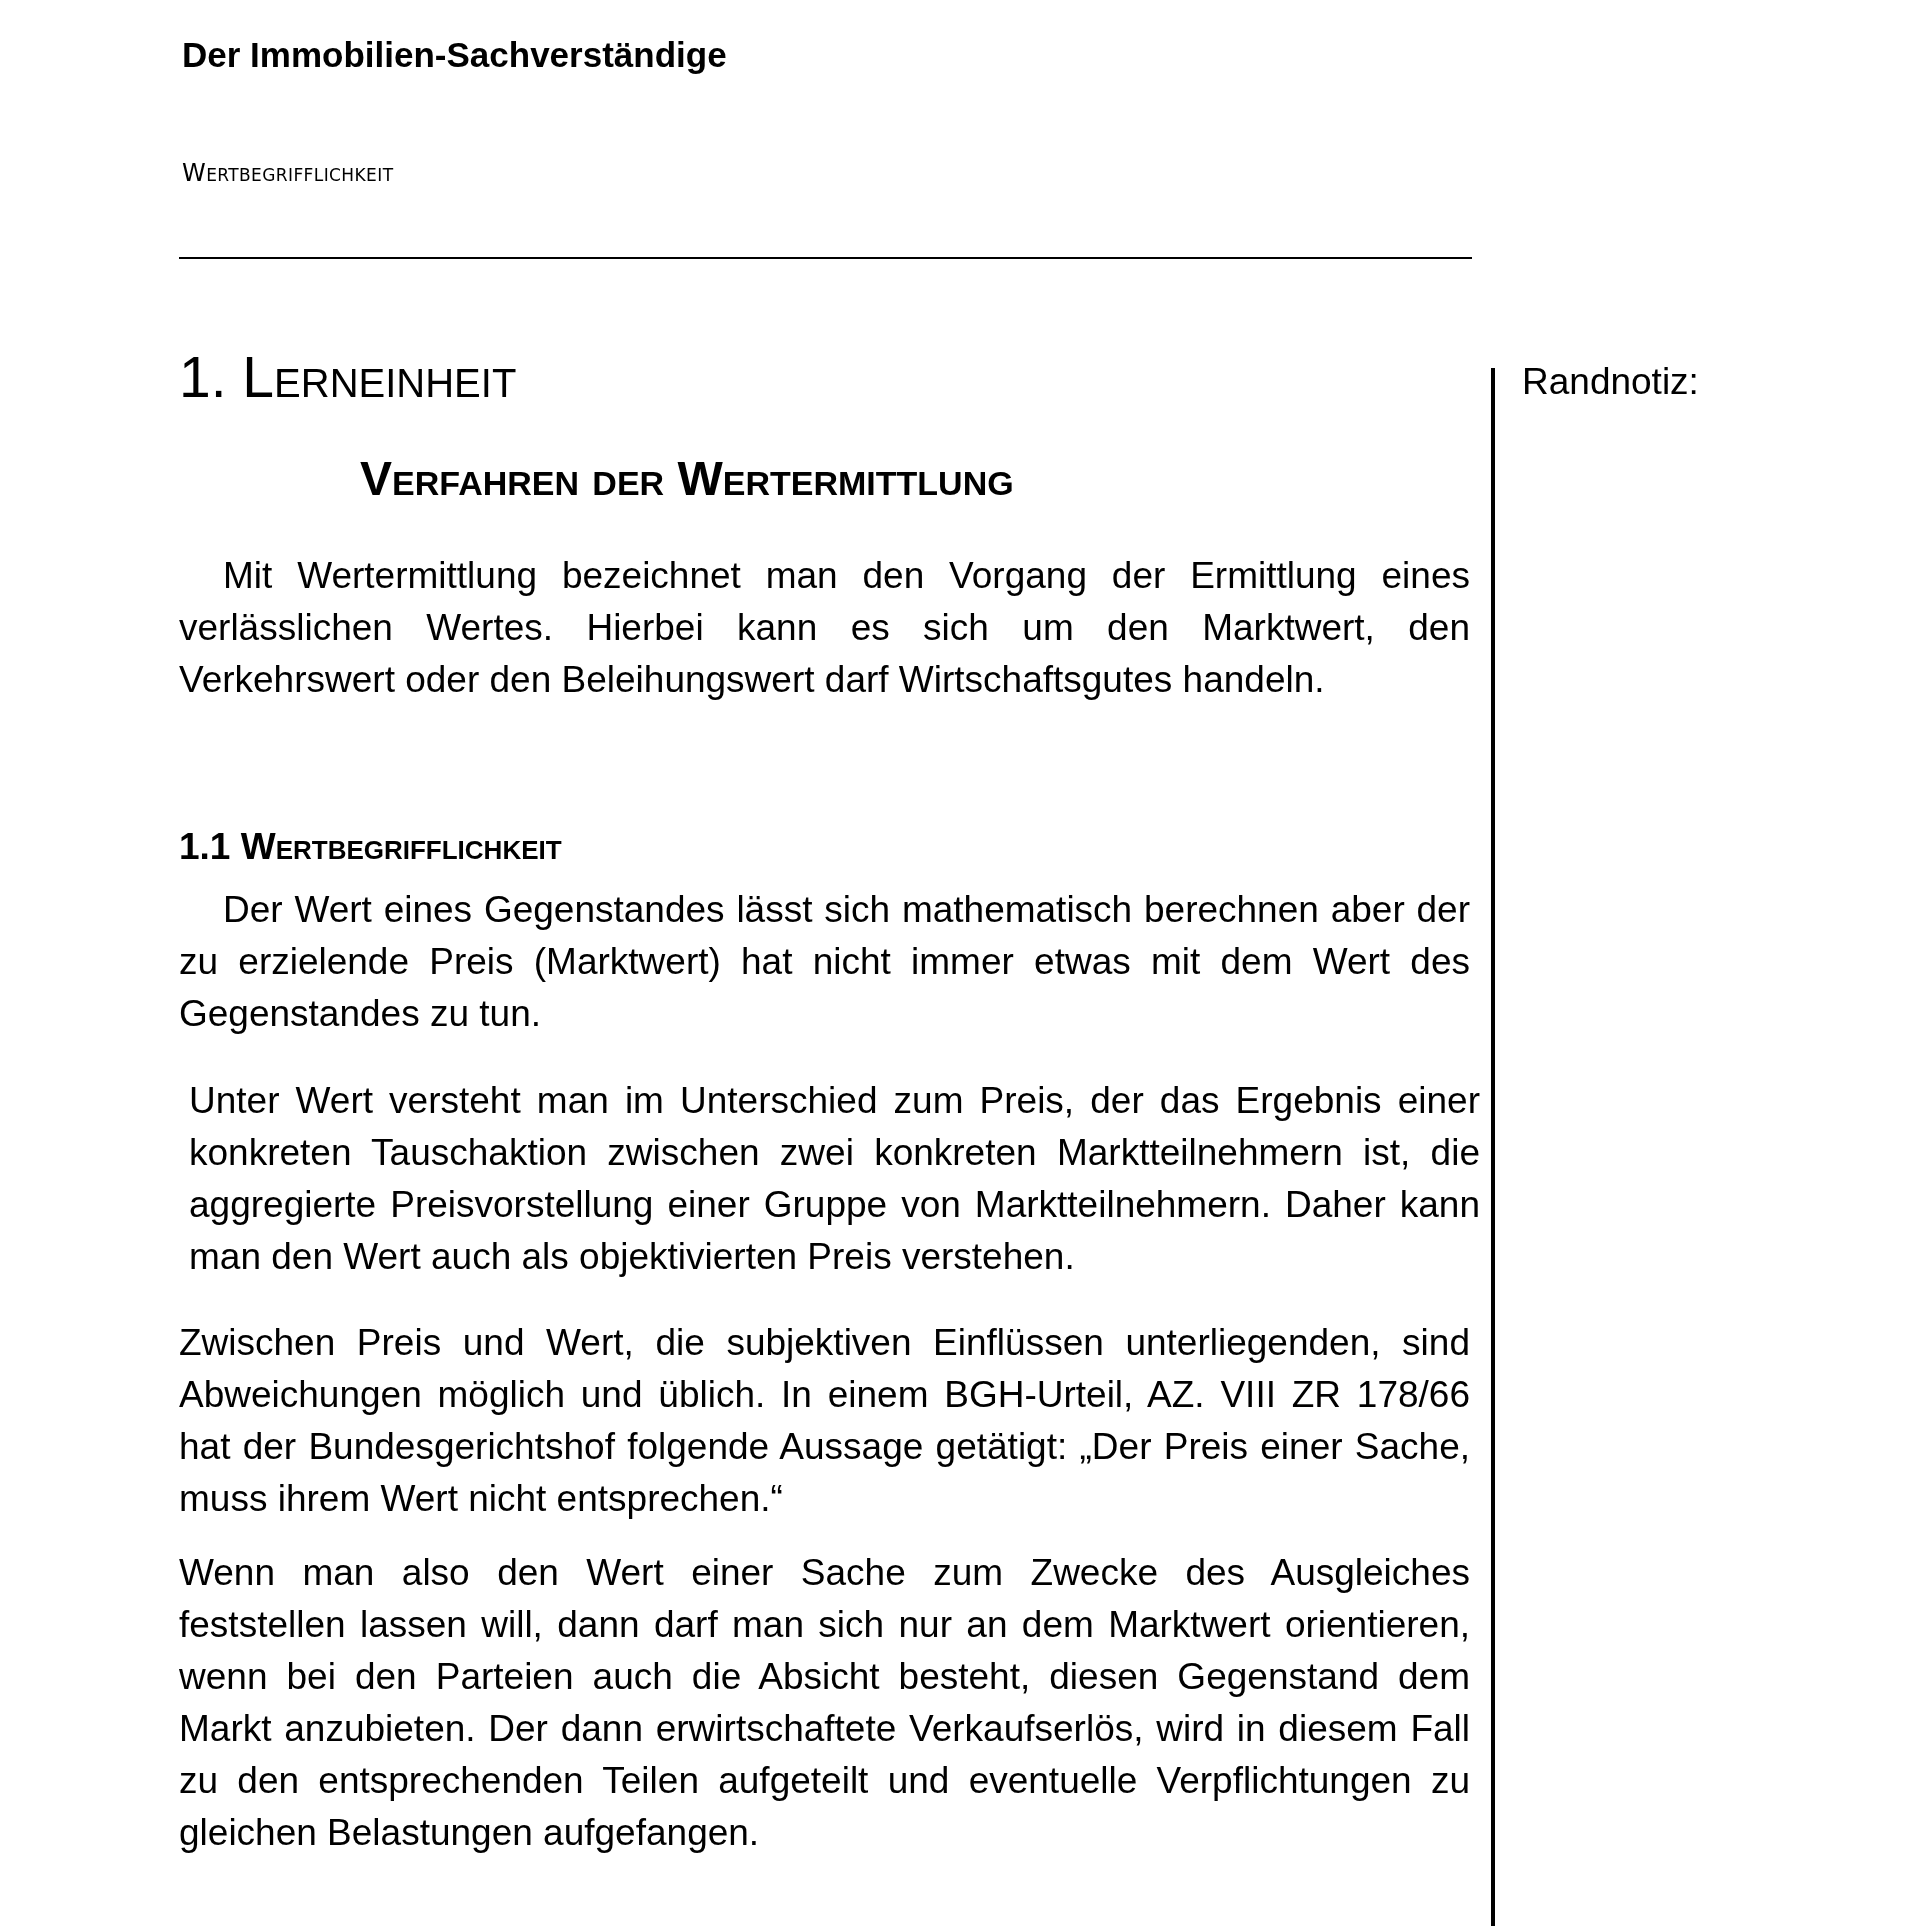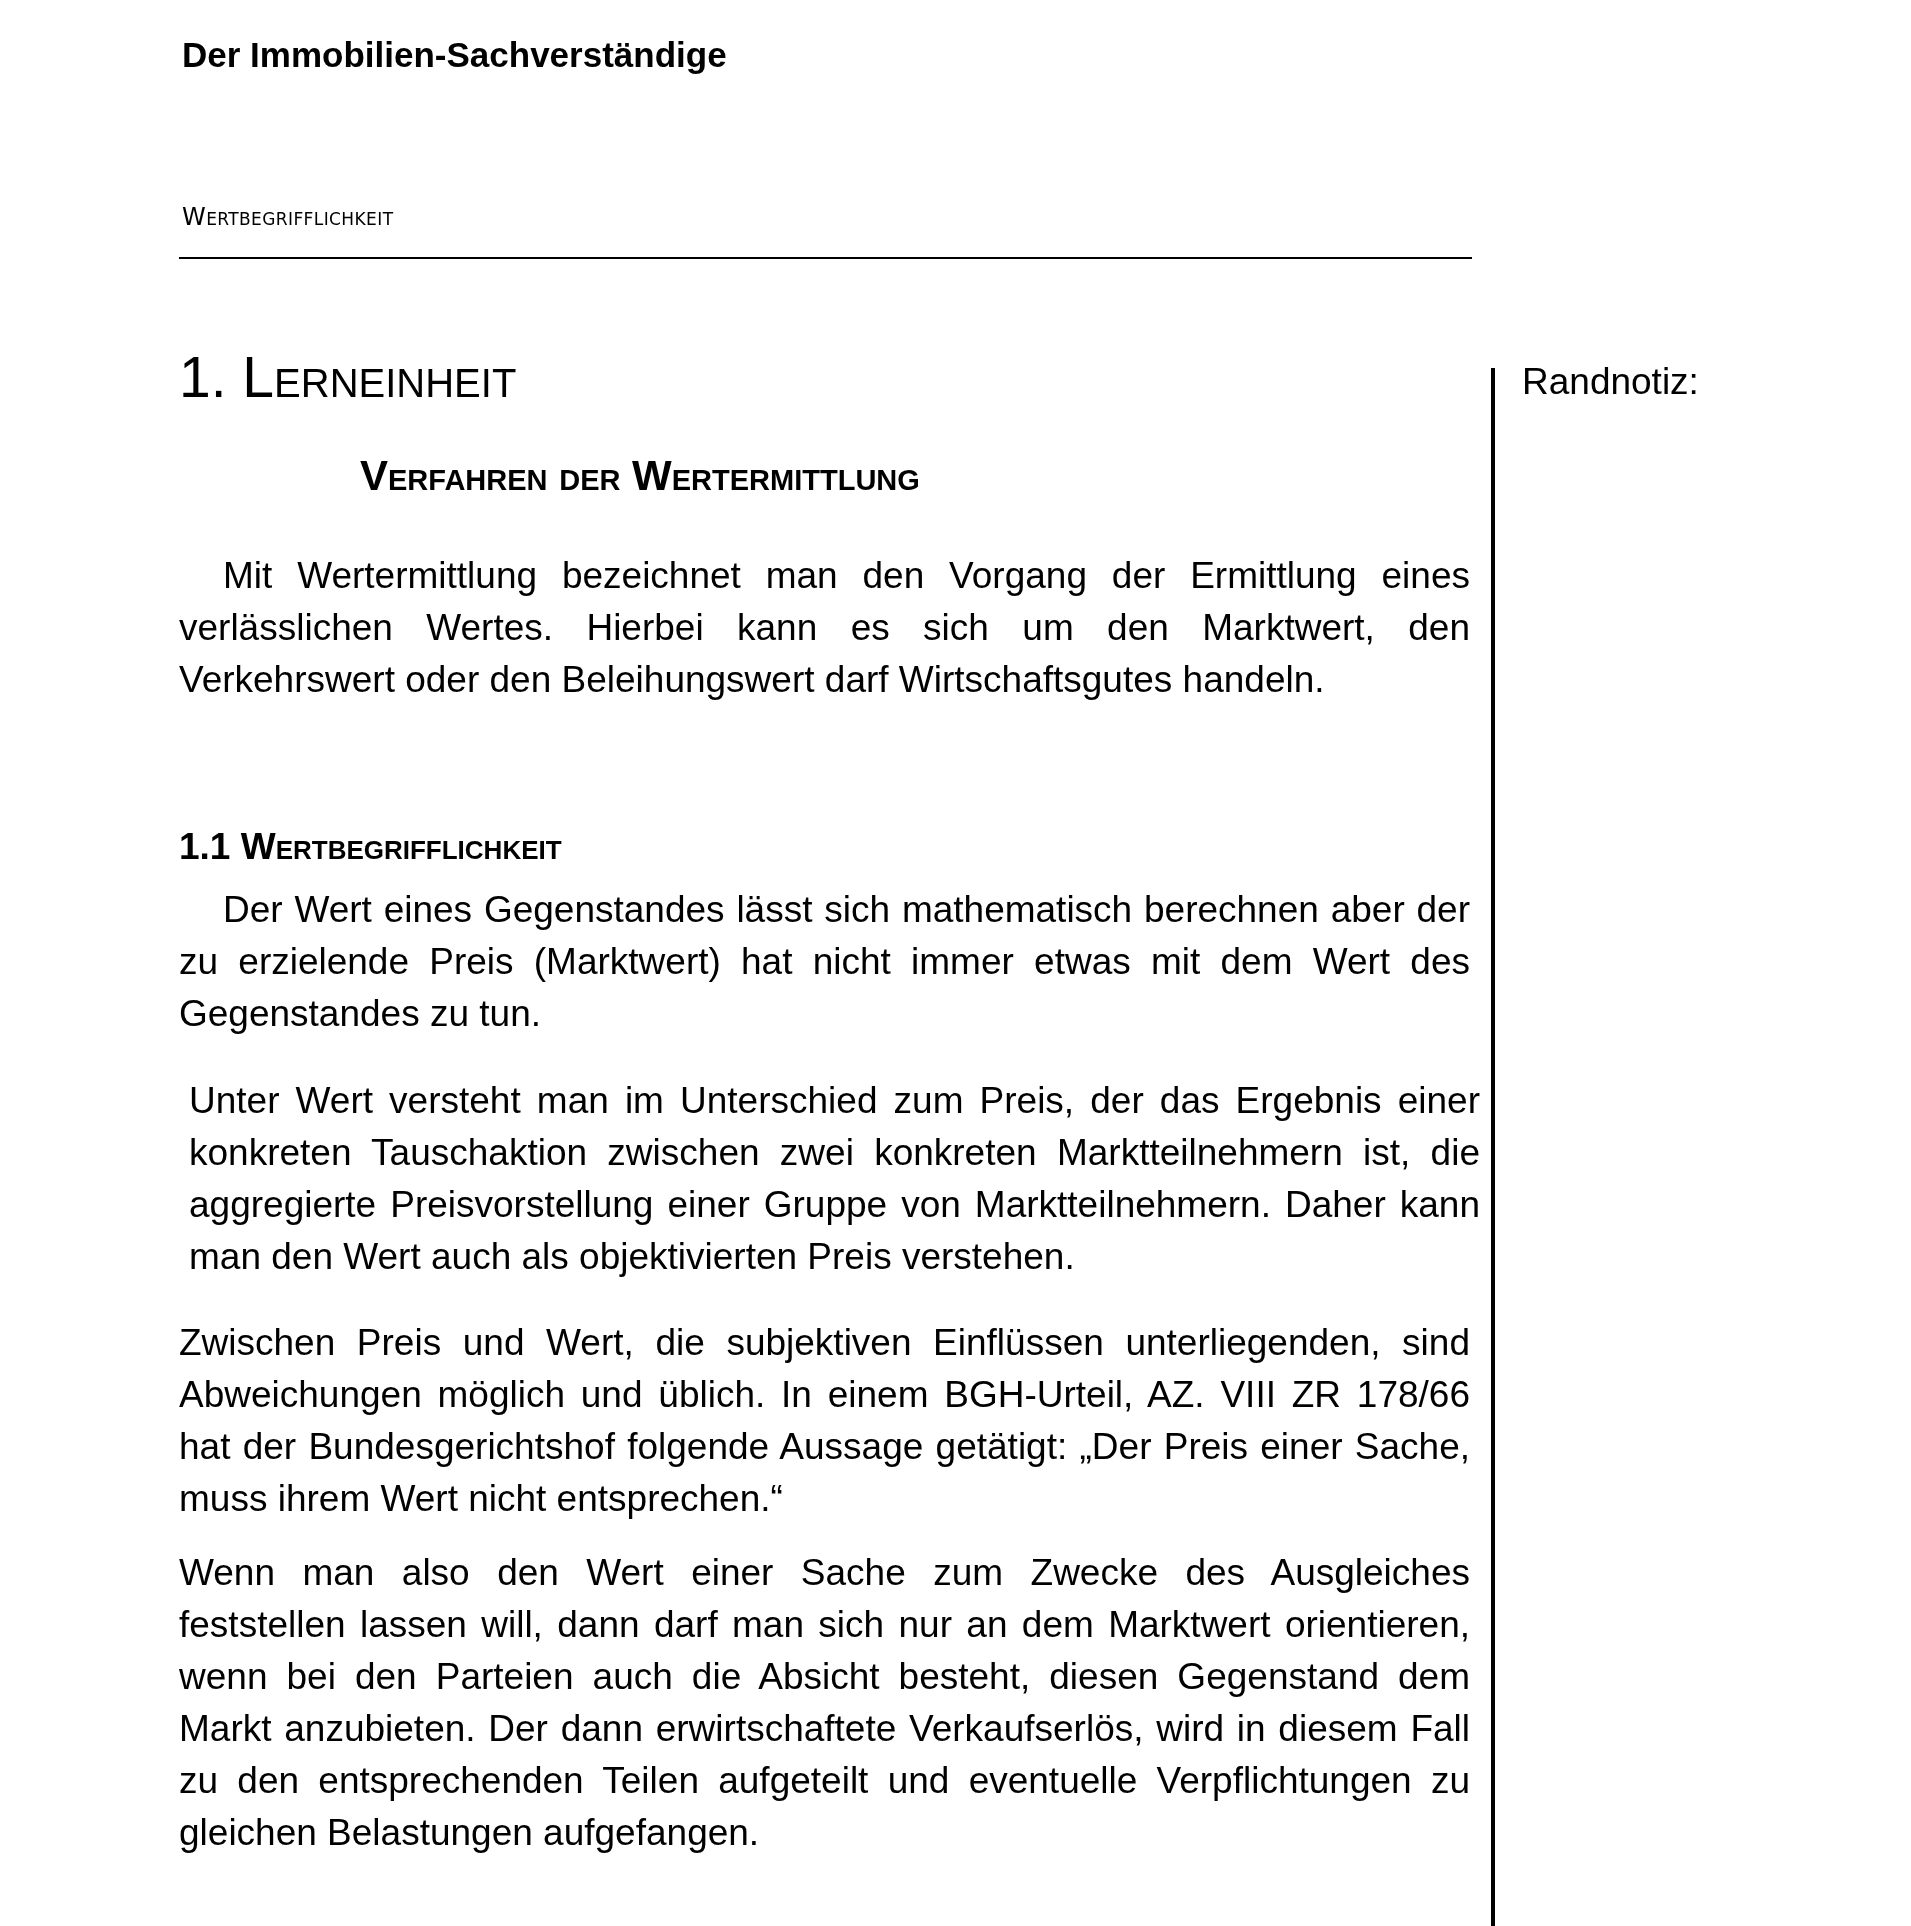--- a/index.html
+++ b/index.html
@@ -1,22 +1,22 @@
 <!DOCTYPE html>
 <html style="font-size:6.2px"><head>
 <meta charset="utf-8">
 <style>
   html, body { margin: 0; padding: 0; background: #ffffff; }
   body { width: 1911px; height: 2703px; position: relative; overflow: hidden; color: #000; font-family: "Liberation Sans", sans-serif; }
   .abs { position: absolute; }
   .running-title { left: 182px; top: 35px; font-size: 35px; font-weight: bold; white-space: nowrap; }
-  .running-section { left: 182px; top: 159px; font-size: 28px; font-variant: small-caps; letter-spacing: 0.4px; white-space: nowrap; font-family: "DejaVu Sans", sans-serif; font-size: 24px; margin-top: 44px; }
+  .running-section { left: 182px; top: 159px; font-size: 28px; font-variant: small-caps; letter-spacing: 0.4px; white-space: nowrap; font-family: "DejaVu Sans", sans-serif; font-size: 24px; }
   .header-rule { left: 179px; top: 257px; width: 1293px; height: 2.3px; background: #000; }
   .chapter-title { left: 179px; top: 349px; font-size: 57px; font-weight: normal; font-variant: small-caps; white-space: nowrap; line-height: 1; }
-  .chapter-subtitle { left: 360px; top: 455px; font-size: 42px; font-weight: bold; font-variant: small-caps; white-space: nowrap; line-height: 1; }
+  .chapter-subtitle { left: 360px; top: 455px; font-size: 48px; font-weight: bold; font-variant: small-caps; white-space: nowrap; line-height: 1; }
   .margin-rule { left: 1491px; top: 368px; width: 3.9px; height: 2240px; background: #000; }
   .margin-label { left: 1522px; top: 361px; font-size: 37px; white-space: nowrap; }
   .content { left: 179px; width: 1291px; font-size: 37px; line-height: 52px; text-align: justify; }
   .content p { margin: 0; }
   .indent { text-indent: 44px; }
   .h2 { font-size: 37px; font-weight: bold; font-variant: small-caps; white-space: nowrap; margin-top: 41px; }
 </style>
 </head>
 <body>
 

